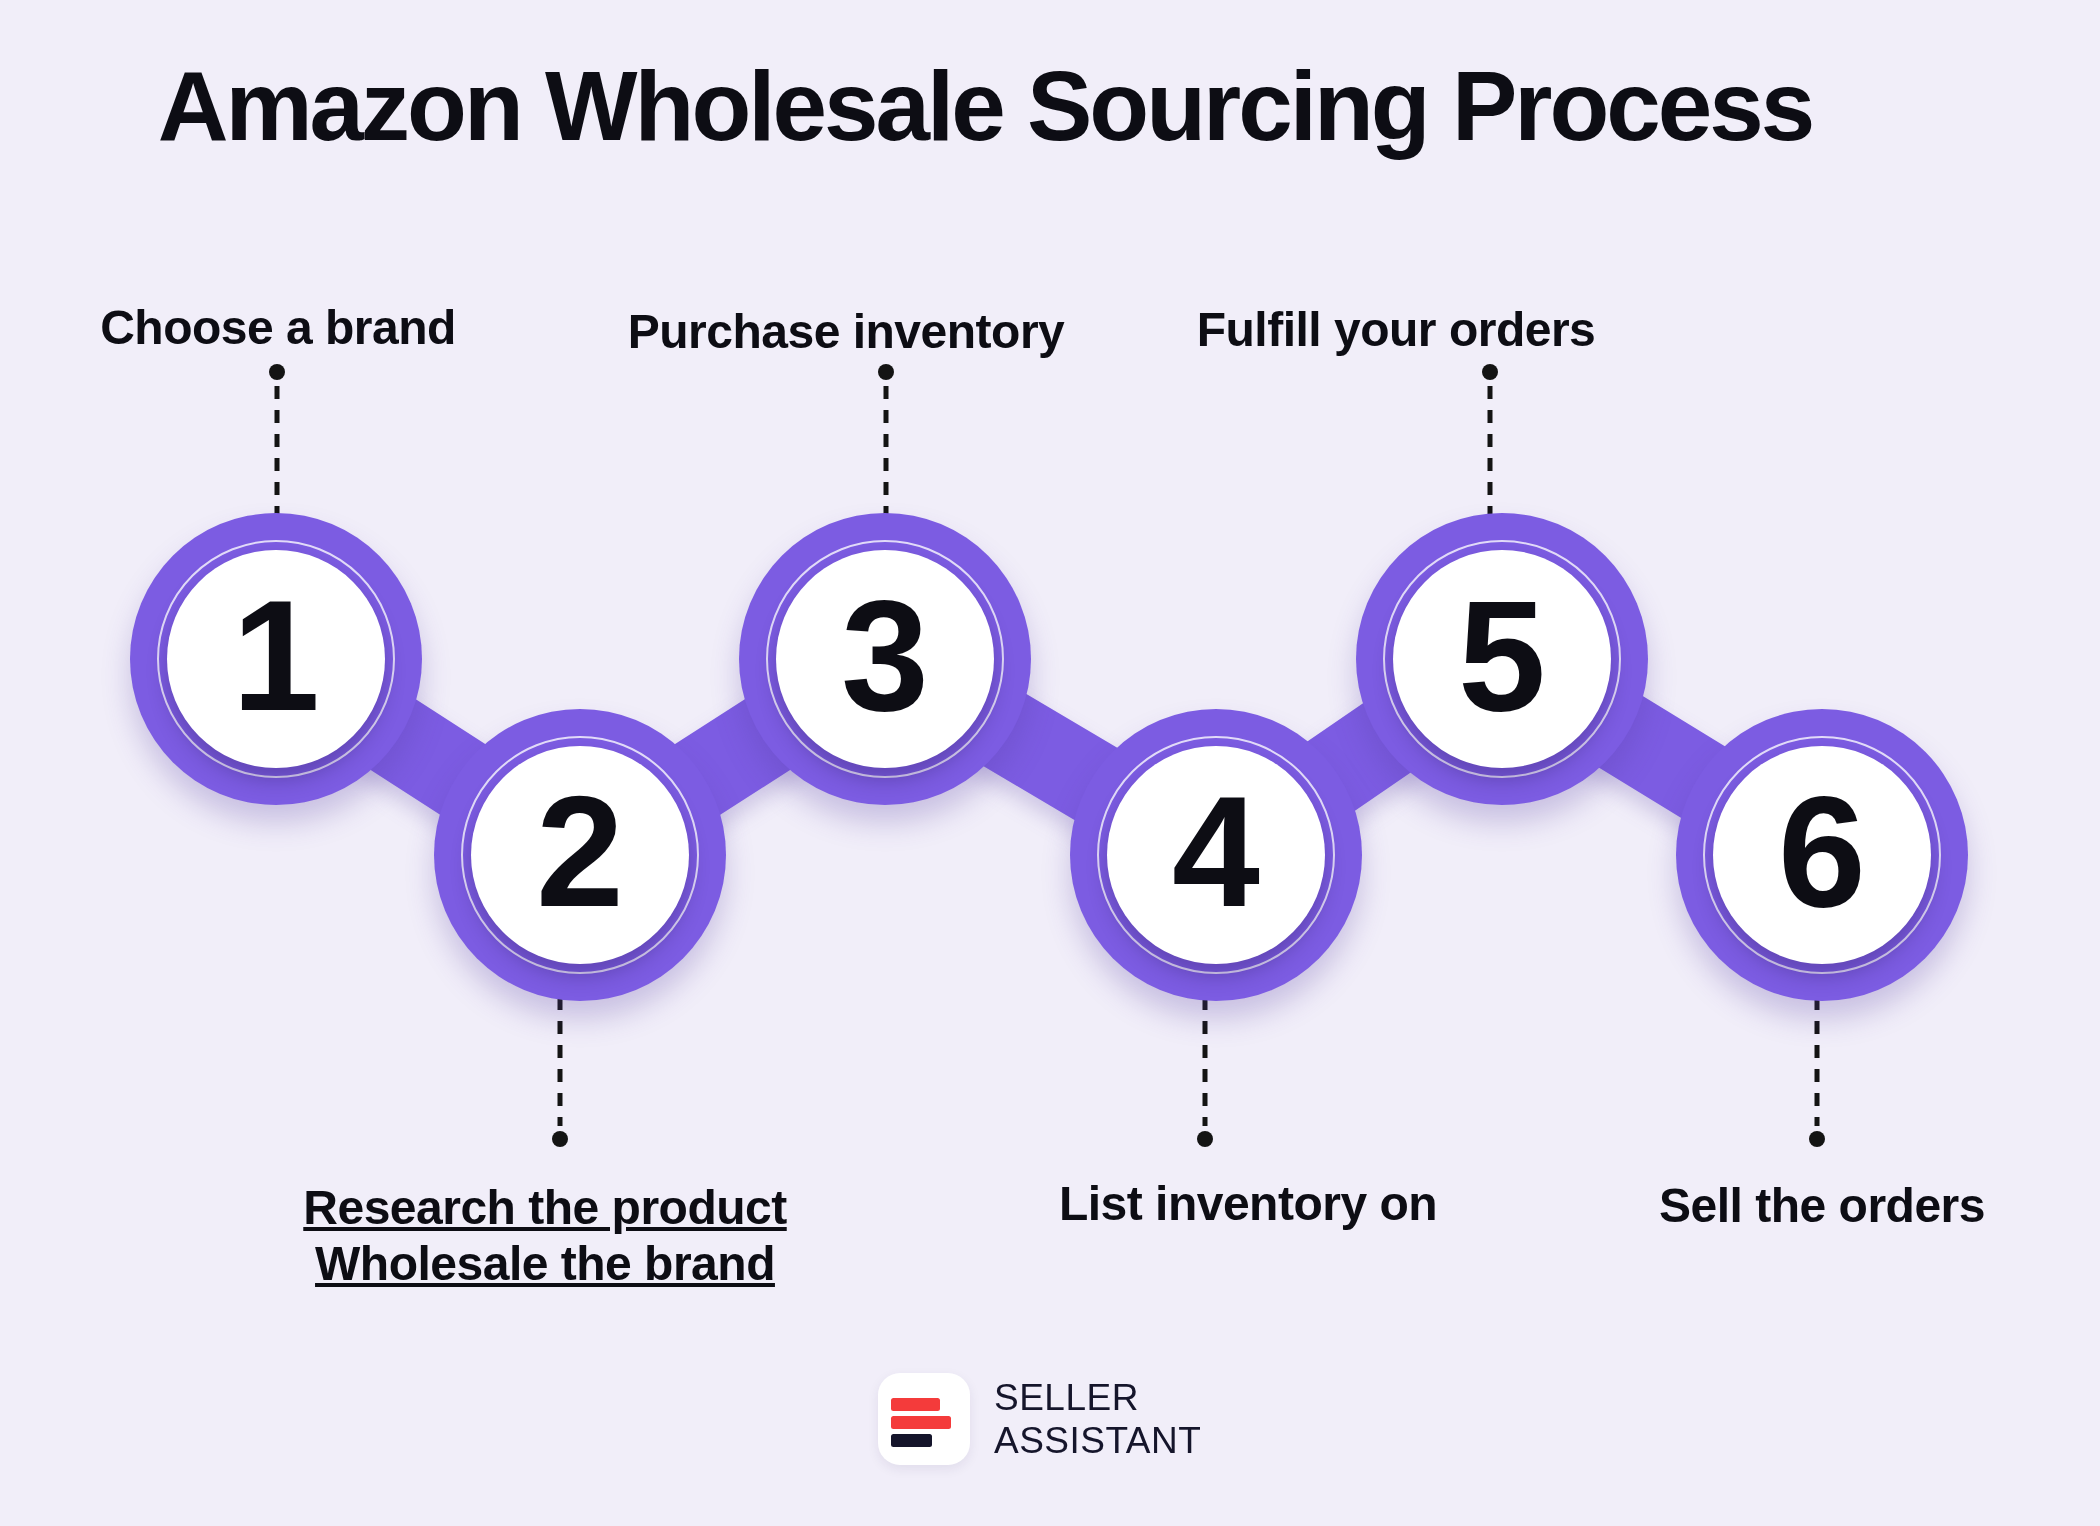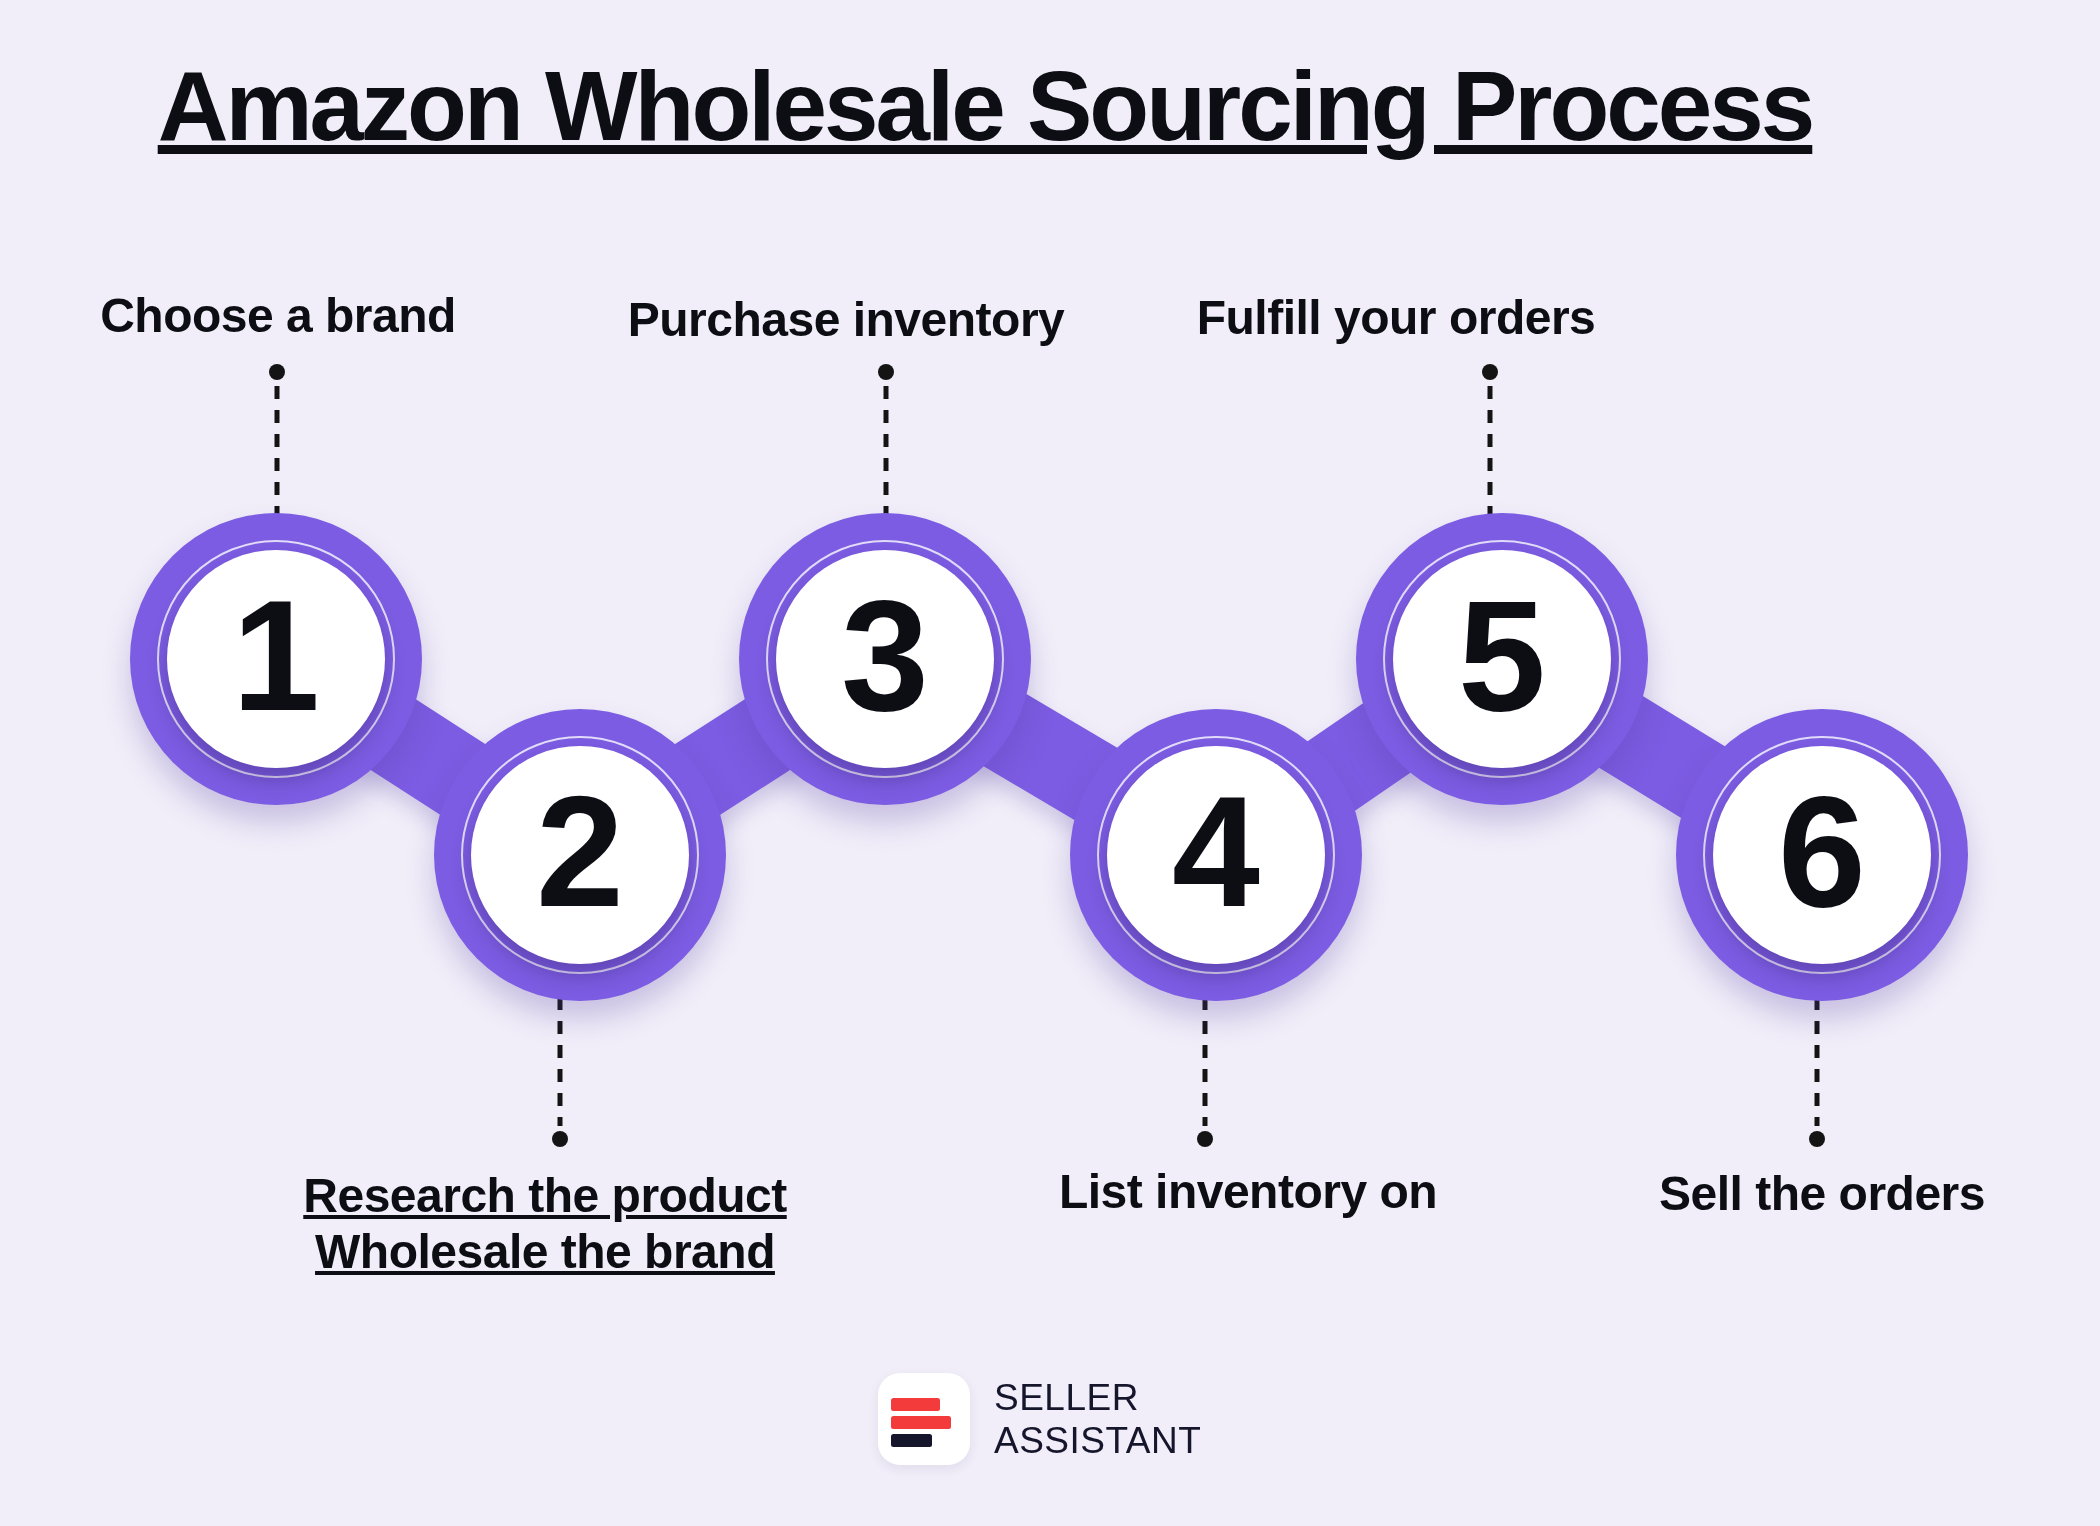--- a/index.html
+++ b/index.html
@@ -24,21 +24,20 @@
     overflow:hidden;
   }
   .title{
     position:absolute;
     top:50px;left:0;width:1970px;
     text-align:center;
     font-size:98px;
     font-weight:800;
     letter-spacing:-3px;
     color:var(--ink);
-    text-decoration:underline;
   }
   .diagram-svg{
     position:absolute;left:0;top:0;width:2100px;height:1526px;
   }
   .connector{
     fill:none;
     stroke:var(--purple);
     stroke-width:84;
     stroke-linejoin:round;
     filter:drop-shadow(0 12px 10px rgba(84,58,160,0.22));
@@ -87,20 +86,21 @@
   .step-label{
     position:absolute;
     transform:translateX(-50%);
     text-align:center;
     font-size:48px;
     font-weight:800;
     letter-spacing:-0.5px;
     line-height:56px;
     color:var(--ink);
     white-space:nowrap;
+    margin-top:12px;
   }
   .label-1{left:278px;top:288px;}
   .label-3{left:846px;top:292px;}
   .label-5{left:1396px;top:290px;}
   .label-2{left:545px;top:1168px;text-decoration:underline;}
   .label-4{left:1248px;top:1164px;}
   .label-6{left:1822px;top:1166px;}
   .logo{
     position:absolute;
     left:878px;top:1373px;

